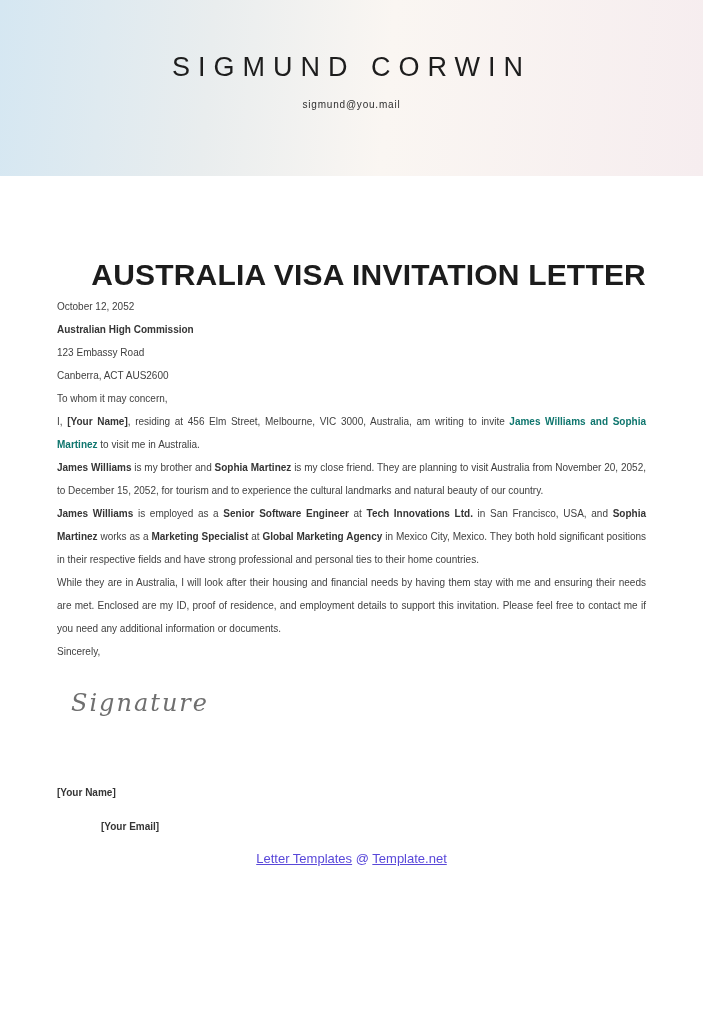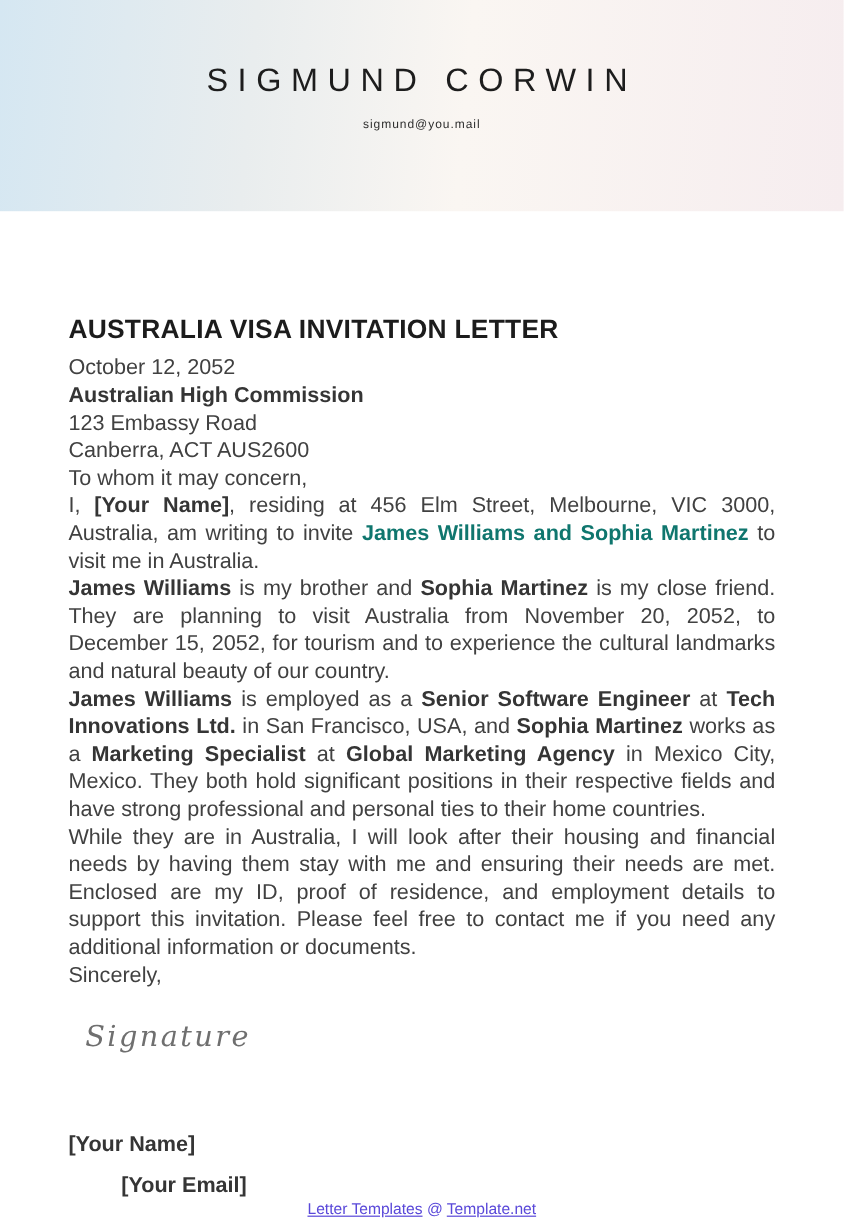--- a/index.html
+++ b/index.html
@@ -30,50 +30,50 @@
     font-size: 10px;
     letter-spacing: 0.8px;
     font-weight: 500;
     color: #2e2e2e;
   }
 
   
   .content { margin: 0 57px; color: #414141; }
   .title {
     margin: 82px 0 3px 0;
-    font-size: 22px;
+    font-size: 30px;
     line-height: 34px;
     font-weight: 700;
     color: #1c1c1c;
-    text-align: left;
+    text-align: right;
     letter-spacing: 0.2px;
   }
   .line, .para {
-    font-size: 18px;
+    font-size: 10px;
     line-height: 23px;
     margin: 0;
   }
   .para { text-align: justify; }
   .bold { font-weight: 700; color: #353535; }
 
   .signature {
     margin: 20px 0 0 14px;
     font-family: "DejaVu Serif", serif;
     font-style: italic;
     font-size: 24px;
     line-height: 40px;
     letter-spacing: 2px;
     color: #6f6f6f;
   }
   .sender-name { margin-top: 58px; }
   .sender-email { margin-top: 11px; padding-left: 44px; }
 
   
   .footer {
-    margin-top: 0;
+    margin-top: 12px;
     text-align: center;
     font-size: 13px;
     line-height: 18px;
   }
   .flink { text-decoration: underline; cursor: pointer; }
   .fsep { text-decoration: none; }
 </style>
 </head>
 <body>
 

